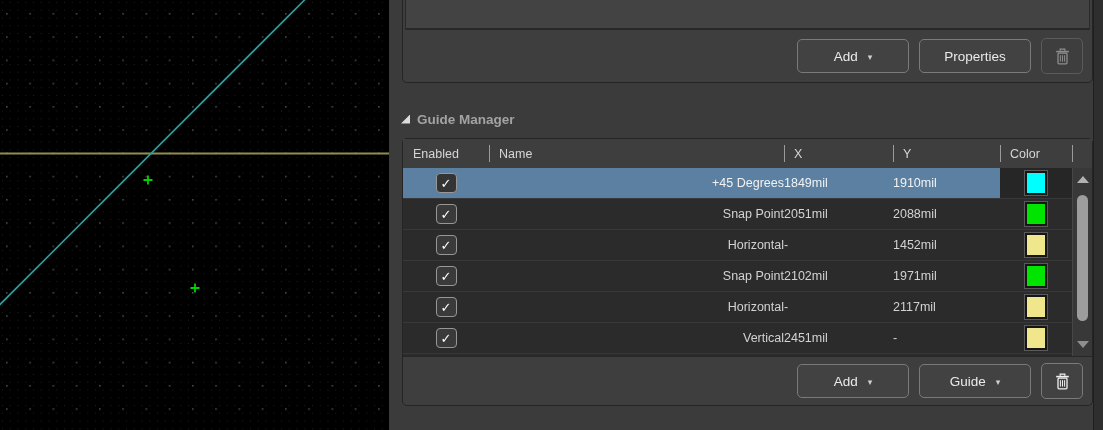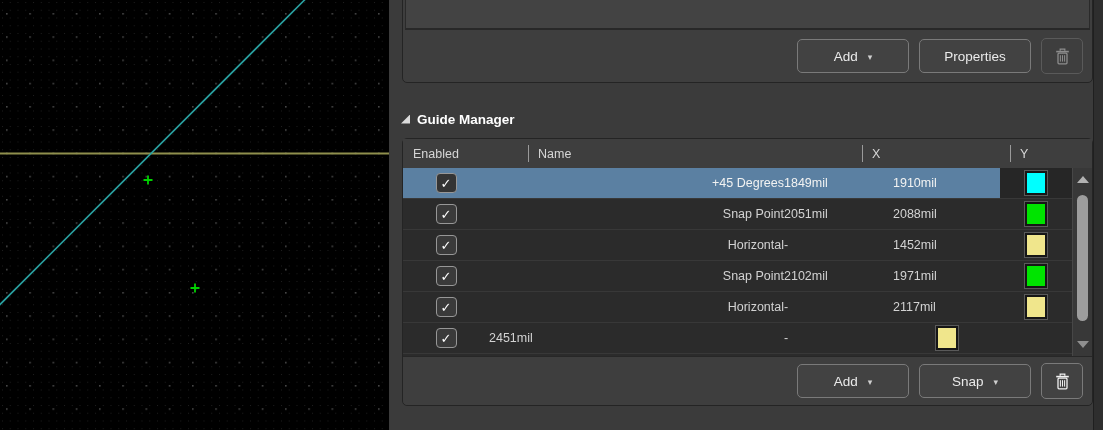--- a/index.html
+++ b/index.html
@@ -30,30 +30,30 @@
   .btn { height:34px; min-width:112px; display:inline-flex; align-items:center;
          justify-content:center; gap:10px; background:#424242;
          border:1px solid #7a7a7a; border-radius:5px; color:#eaeaea;
          font-family:"Liberation Sans", sans-serif; font-size:13.5px; cursor:pointer; }
   .caret { font-size:9px; color:#cfcfcf; transform:translateY(1px); }
   .icon-btn { min-width:42px; width:42px; height:36px; color:#f0f0f0; }
   .icon-btn.disabled { border-color:#5a5a5a; color:#8d8d8d; background:#3e3e3e; }
 
   
   .section-title { position:absolute; left:12px; top:107px; height:24px;
-                   display:flex; align-items:center; gap:7px; color:#ffffff;
+                   display:flex; align-items:center; gap:7px; color:#a3a3a3;
                    font-size:13.5px; font-weight:bold; cursor:pointer; }
   .tri { width:9px; height:9px; background:#dcdcdc;
          clip-path:polygon(0 100%, 100% 100%, 100% 0); }
 
   
   .gm-box { top:138px; height:268px; }
   .thead { position:absolute; top:0; left:0; width:689px; height:29px;
            display:grid; grid-template-columns:86px 295px 109px 107px 72px 20px;
-           align-items:center; background:#3e3e3e; color:#d6d6d6; font-size:12.5px;gap:39px; }
+           align-items:center; background:#3e3e3e; color:#d6d6d6; font-size:12.5px; }
   .th { position:relative; padding-left:10px; height:100%; display:flex; align-items:center; }
   .th.tick::before { content:""; position:absolute; left:0; top:6px; bottom:6px;
                      width:1px; background:#9a9a9a; }
 
   .tbody { position:absolute; top:29px; left:0; width:689px; height:188px; background:#2b2b2b; }
   .row { display:grid; grid-template-columns:86px 295px 109px 107px 72px; width:669px;
          height:31px; border-bottom:1px solid #383838; align-items:center;
          color:#d2d2d2; font-size:12.5px; cursor:pointer; }
   .row:last-child { height:32px; border-bottom:none; }
   .row.selected { background:linear-gradient(to right,#5b80a2 0,#5b80a2 597px,#262626 597px);
@@ -138,20 +138,21 @@
       <span>Guide Manager</span>
     </div>
 
     <section class="box gm-box">
 
       <div class="thead">
         <div class="th">Enabled</div>
         <div class="th tick">Name</div>
         <div class="th tick">X</div>
         <div class="th tick">Y</div>
+        <div class="th tick">Color</div>
         <div class="th tick"></div>
       </div>
 
       <div class="tbody">
 
         <div class="row selected">
           <div class="cell-enabled">
               <span class="checkbox">✓</span>
             </div>
           <div class="cell-name">+45 Degrees</div>
@@ -207,41 +208,42 @@
           <div class="cell-y">2117mil</div>
           <div>
               <span class="swatch" style="display: block; background: rgb(240, 230, 140);"></span>
             </div>
         </div>
 
         <div class="row">
           <div class="cell-enabled">
               <span class="checkbox">✓</span>
             </div>
+          <div class="cell-name">Vertical</div>
           <div class="cell-x">2451mil</div>
           <div class="cell-y">-</div>
           <div>
               <span class="swatch" style="display: block; background: rgb(240, 230, 140);"></span>
             </div>
         </div>
 
         <div class="scrollbar">
           <div class="sb-up"></div>
           <div class="sb-thumb"></div>
           <div class="sb-down"></div>
         </div>
       </div>
 
       <div class="tfoot">
         <button class="btn">
           <span>Add</span>
           <span class="caret">▾</span>
         </button>
         <button class="btn">
-          <span>Snap</span>
+          <span>Guide</span>
           <span class="caret">▾</span>
         </button>
         <button class="btn icon-btn">
           <svg width="15" height="17" viewBox="0 0 15 17">
             <path d="M5.2 2.8 V1.2 H9.8 V2.8" fill="none" stroke="currentColor" stroke-width="1.3"></path>
             <line x1="1.2" y1="3.6" x2="13.8" y2="3.6" stroke="currentColor" stroke-width="1.6"></line>
             <rect x="3" y="5.2" width="9" height="10.6" rx="1" fill="none" stroke="currentColor" stroke-width="1.3"></rect>
             <line x1="5.4" y1="7.2" x2="5.4" y2="13.6" stroke="currentColor" stroke-width="1"></line>
             <line x1="7.5" y1="7.2" x2="7.5" y2="13.6" stroke="currentColor" stroke-width="1"></line>
             <line x1="9.6" y1="7.2" x2="9.6" y2="13.6" stroke="currentColor" stroke-width="1"></line>

